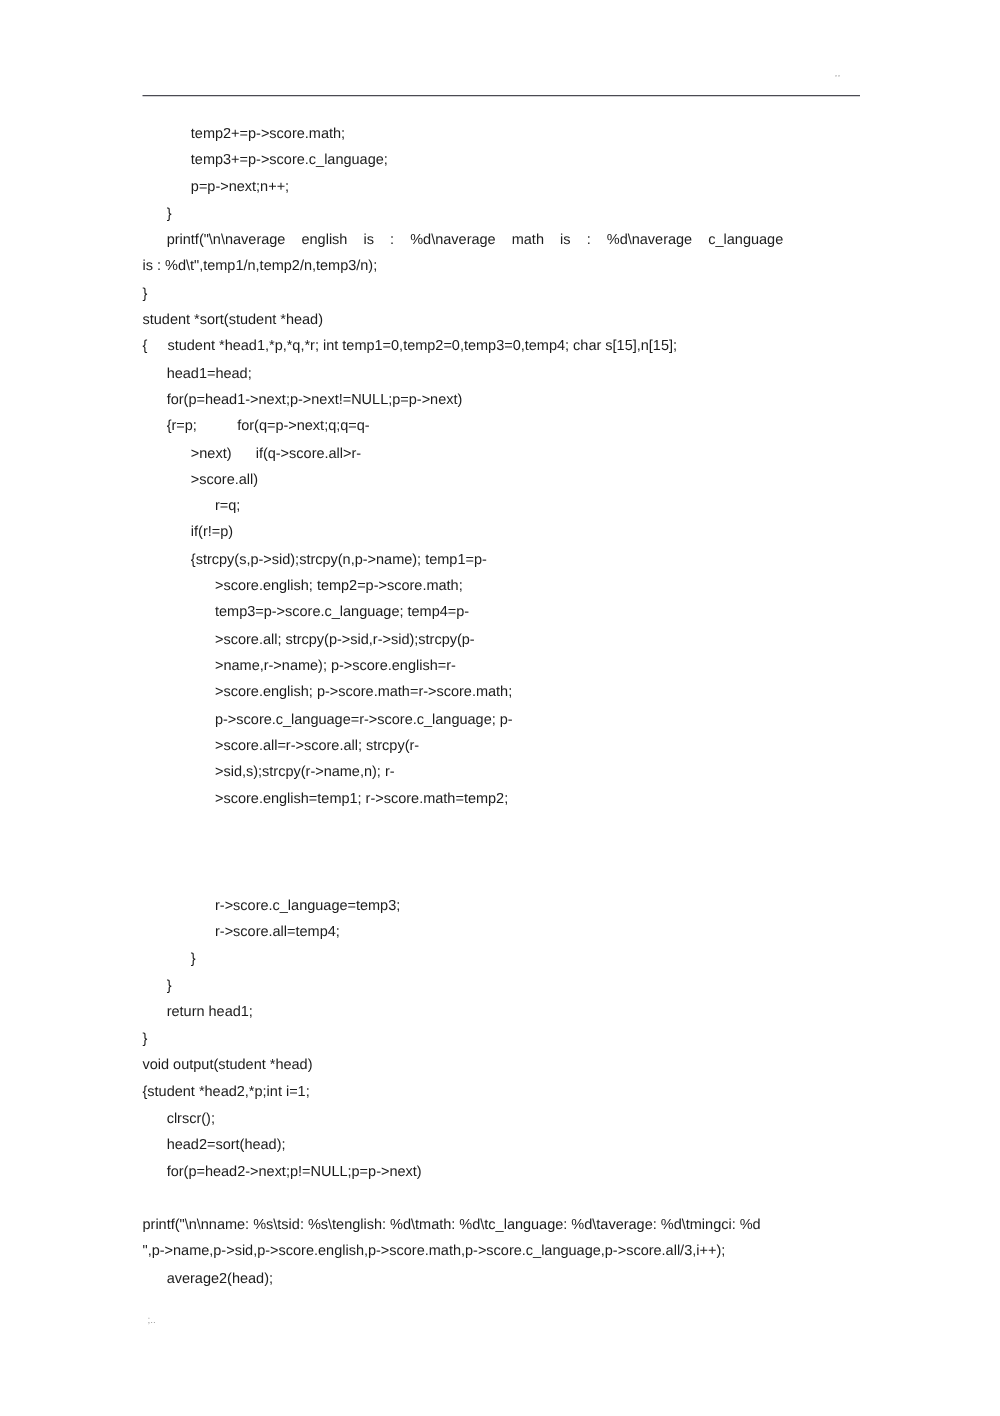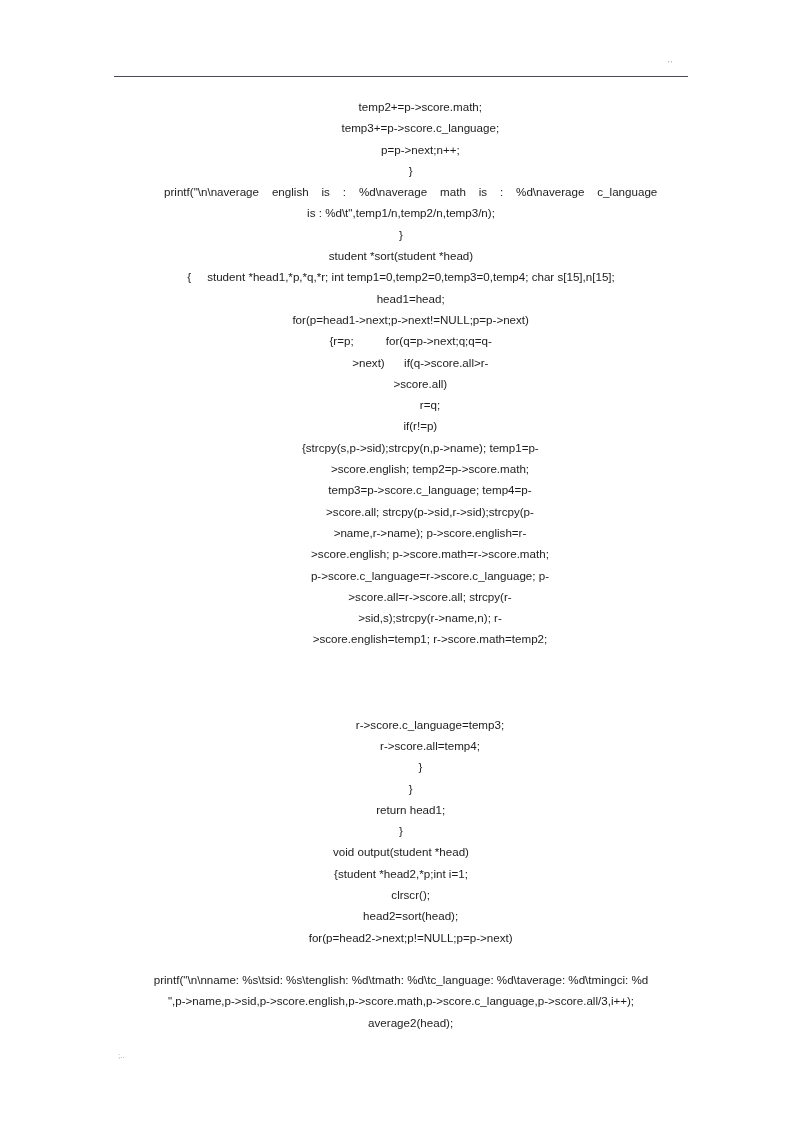--- a/index.html
+++ b/index.html
@@ -7,21 +7,20 @@
     padding: 0;
     background: #ffffff;
   }
   .page {
     position: relative;
     width: 800px;
     height: 1133px;
     background: #ffffff;
     overflow: hidden;
     font-family: "Liberation Sans", sans-serif;
-    text-align: center;
   }
   .header-artifact {
     position: absolute;
     left: 668px;
     top: 60px;
     font-size: 7px;
     color: #8a8a8a;
     letter-spacing: 1px;
     line-height: 1;
     user-select: none;

